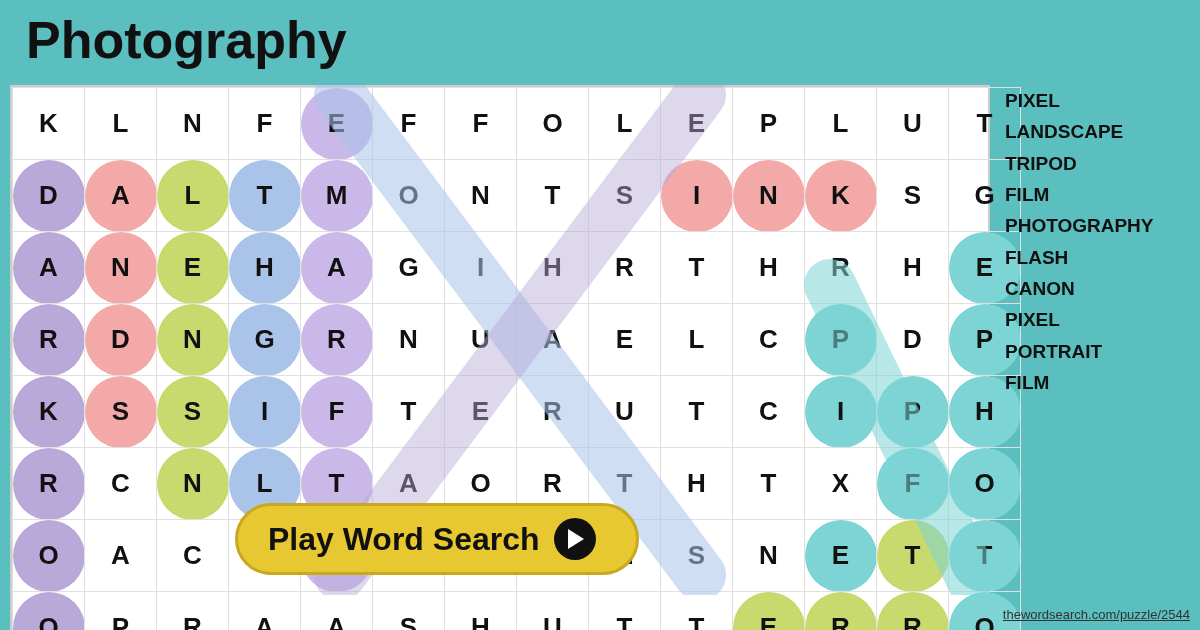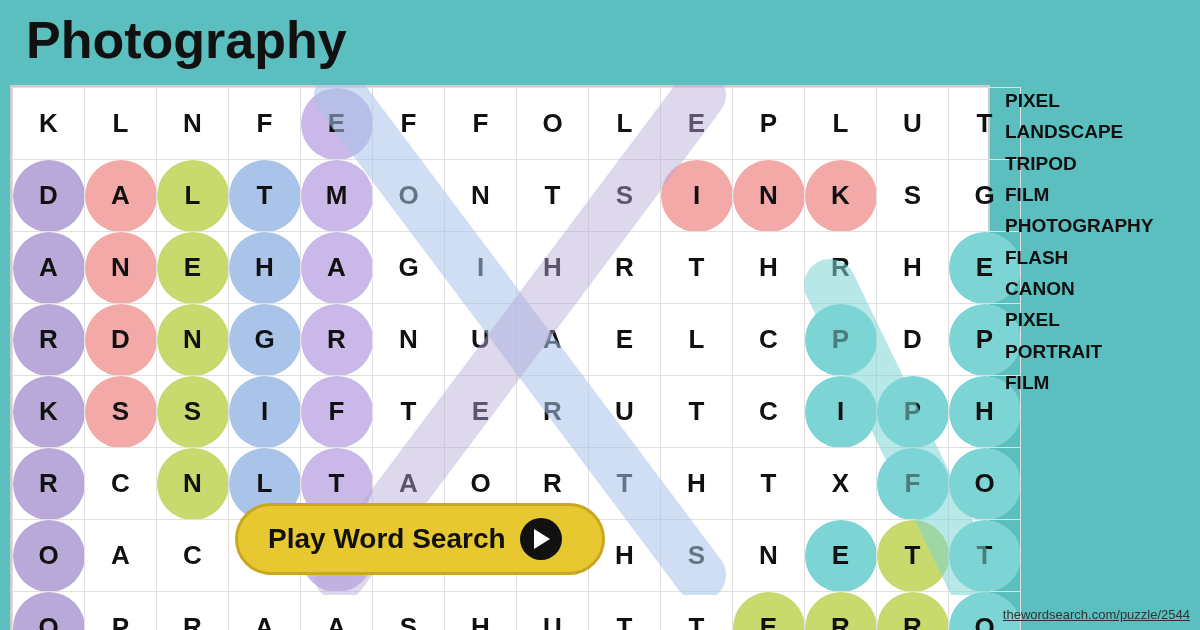--- a/index.html
+++ b/index.html
@@ -87,21 +87,21 @@
     }
 
     #play-btn {
       position: absolute;
       bottom: 55px;
       left: 235px;
       background: #e8c830;
       border: 3px solid #c8a820;
       border-radius: 40px;
       padding: 12px 40px 12px 30px;
-      font-size: 28px;
+      font-size: 32px;
       font-weight: bold;
       cursor: pointer;
       display: flex;
       align-items: center;
       gap: 14px;
       color: #111;
       z-index: 10;
     }
 
     .play-icon {

